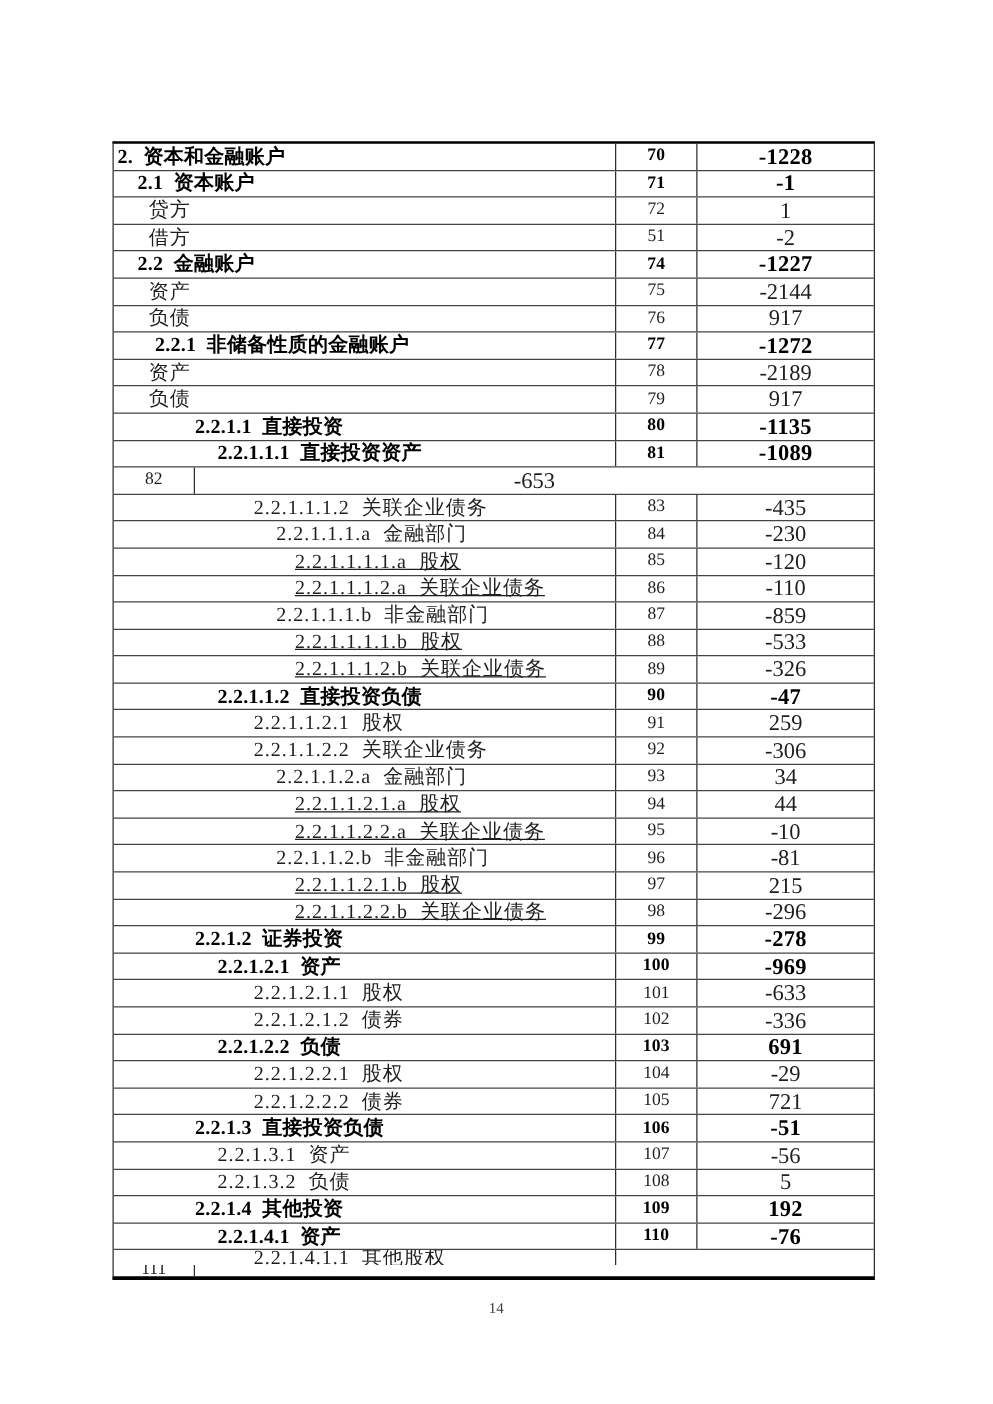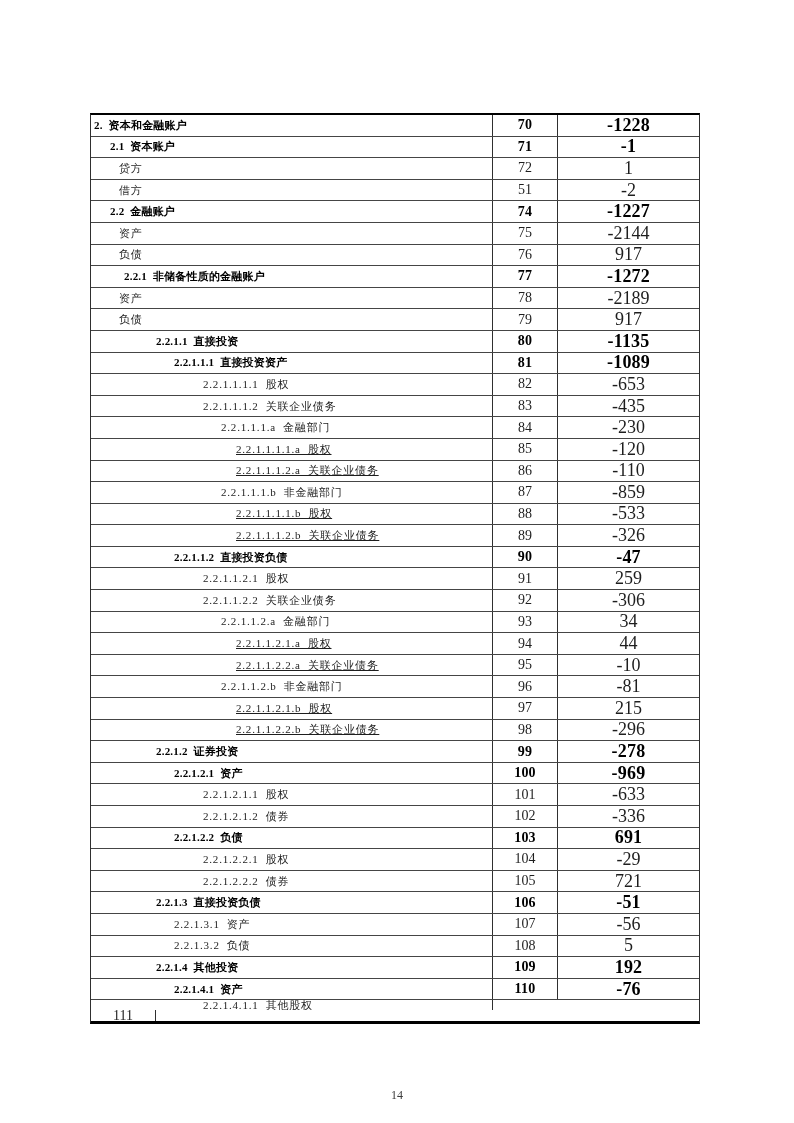--- a/index.html
+++ b/index.html
@@ -37,21 +37,21 @@
   .cell {
     box-sizing: border-box;
     display: flex;
     align-items: center;
     overflow: hidden;
   }
   .cell-label {
     width: 402px;
     border-right: 1.2px solid #2f2f2f;
     white-space: pre;
-    font-size: 11px;
+    font-size: 16px;
     letter-spacing: 0.8px;
   }
   .cell-line {
     width: 65px;
     border-right: 1.2px solid #2f2f2f;
     justify-content: center;
     font-size: 14px;
   }
   .cell-value {
     flex: 1 1 0;
@@ -73,21 +73,21 @@
   .ind-2 .cell-label { padding-left: 28px; }
   .ind-3 .cell-label { padding-left: 33px; font-family: Liberation Serif, serif; }
   .ind-4 .cell-label { padding-left: 65px; }
   .ind-5 .cell-label { padding-left: 83px; }
   .ind-6 .cell-label { padding-left: 112px; }
   .ind-7 .cell-label { padding-left: 130px; }
   .ind-8 .cell-label { padding-left: 145px; text-decoration: underline; }
 
   .page-number {
     position: absolute;
-    top: 1088px;
+    top: 1039px;
     left: 0; width: 100%;
     text-align: center;
     font-size: 12px;
     color: #3c3c3c;
   }
 </style>
 </head>
 <body>
 
 <div class="page">
@@ -147,21 +147,20 @@
     <div class="cell cell-label">2.2.1.1  直接投资</div>
     <div class="cell cell-line">80</div>
     <div class="cell cell-value">-1135</div>
   </div>
       <div class="trow ind-5 bold">
     <div class="cell cell-label">2.2.1.1.1  直接投资资产</div>
     <div class="cell cell-line">81</div>
     <div class="cell cell-value">-1089</div>
   </div>
       <div class="trow ind-6">
-    <div class="cell cell-label">2.2.1.1.1.1  股权</div>
     <div class="cell cell-line">82</div>
     <div class="cell cell-value">-653</div>
   </div>
       <div class="trow ind-6">
     <div class="cell cell-label">2.2.1.1.1.2  关联企业债务</div>
     <div class="cell cell-line">83</div>
     <div class="cell cell-value">-435</div>
   </div>
       <div class="trow ind-7">
     <div class="cell cell-label">2.2.1.1.1.a  金融部门</div>

